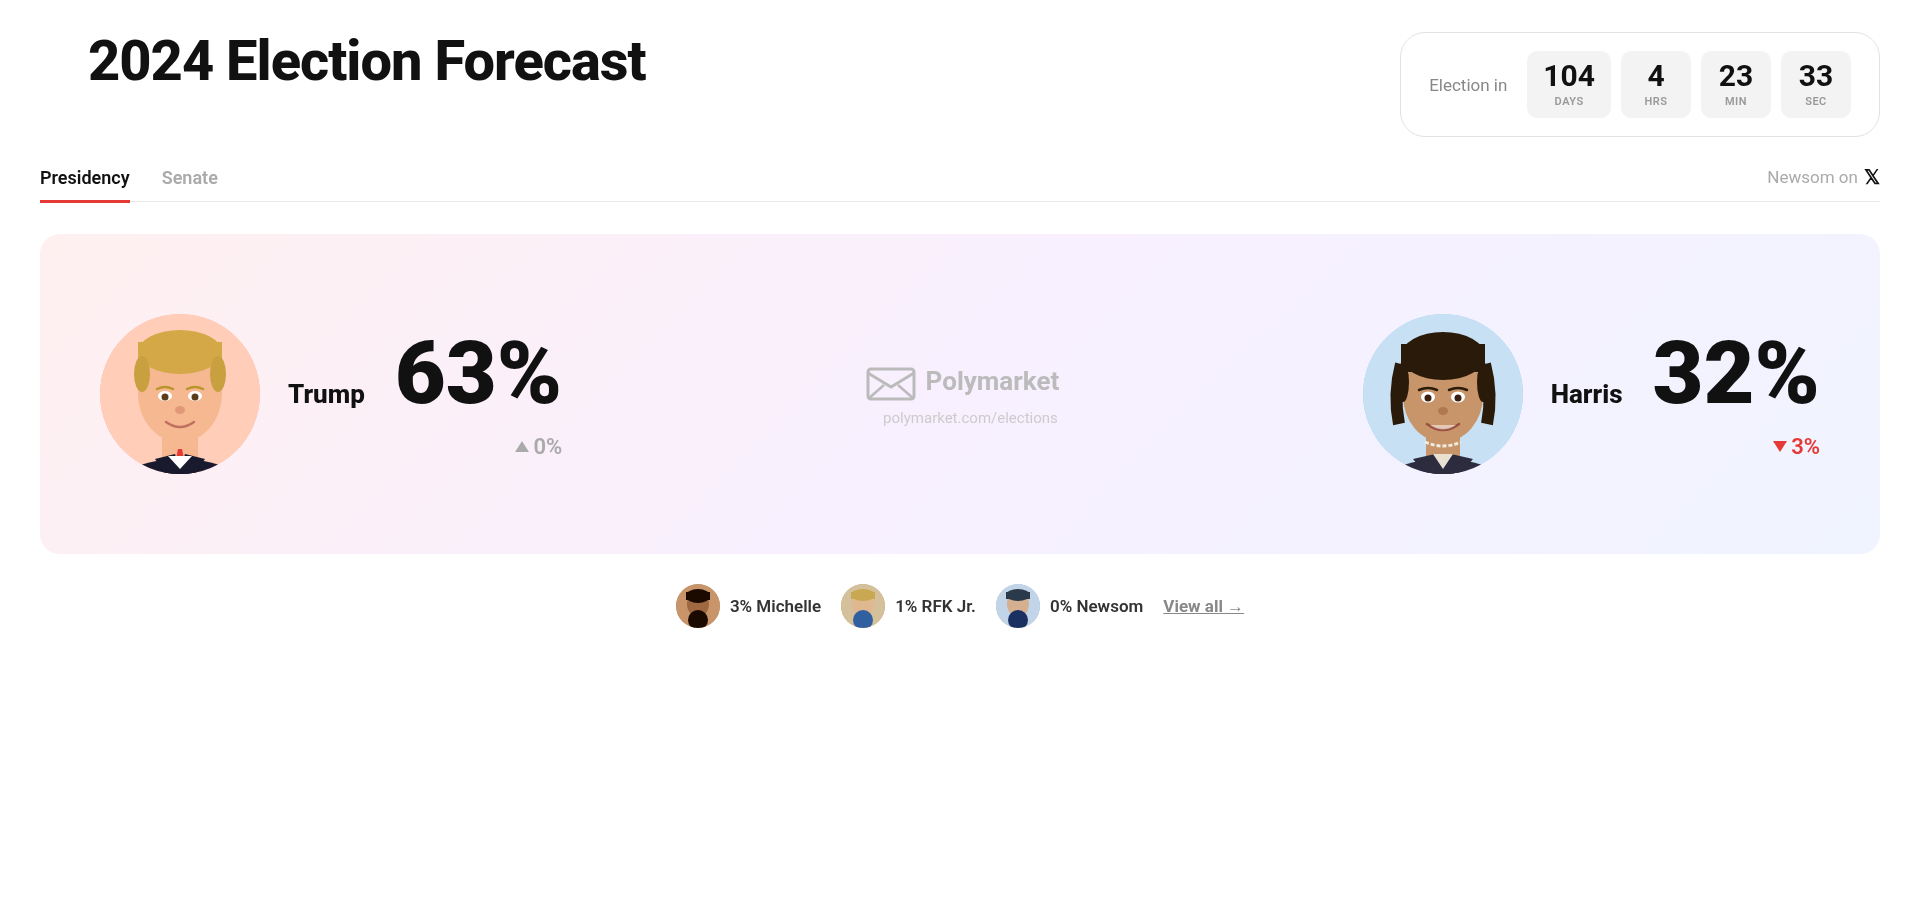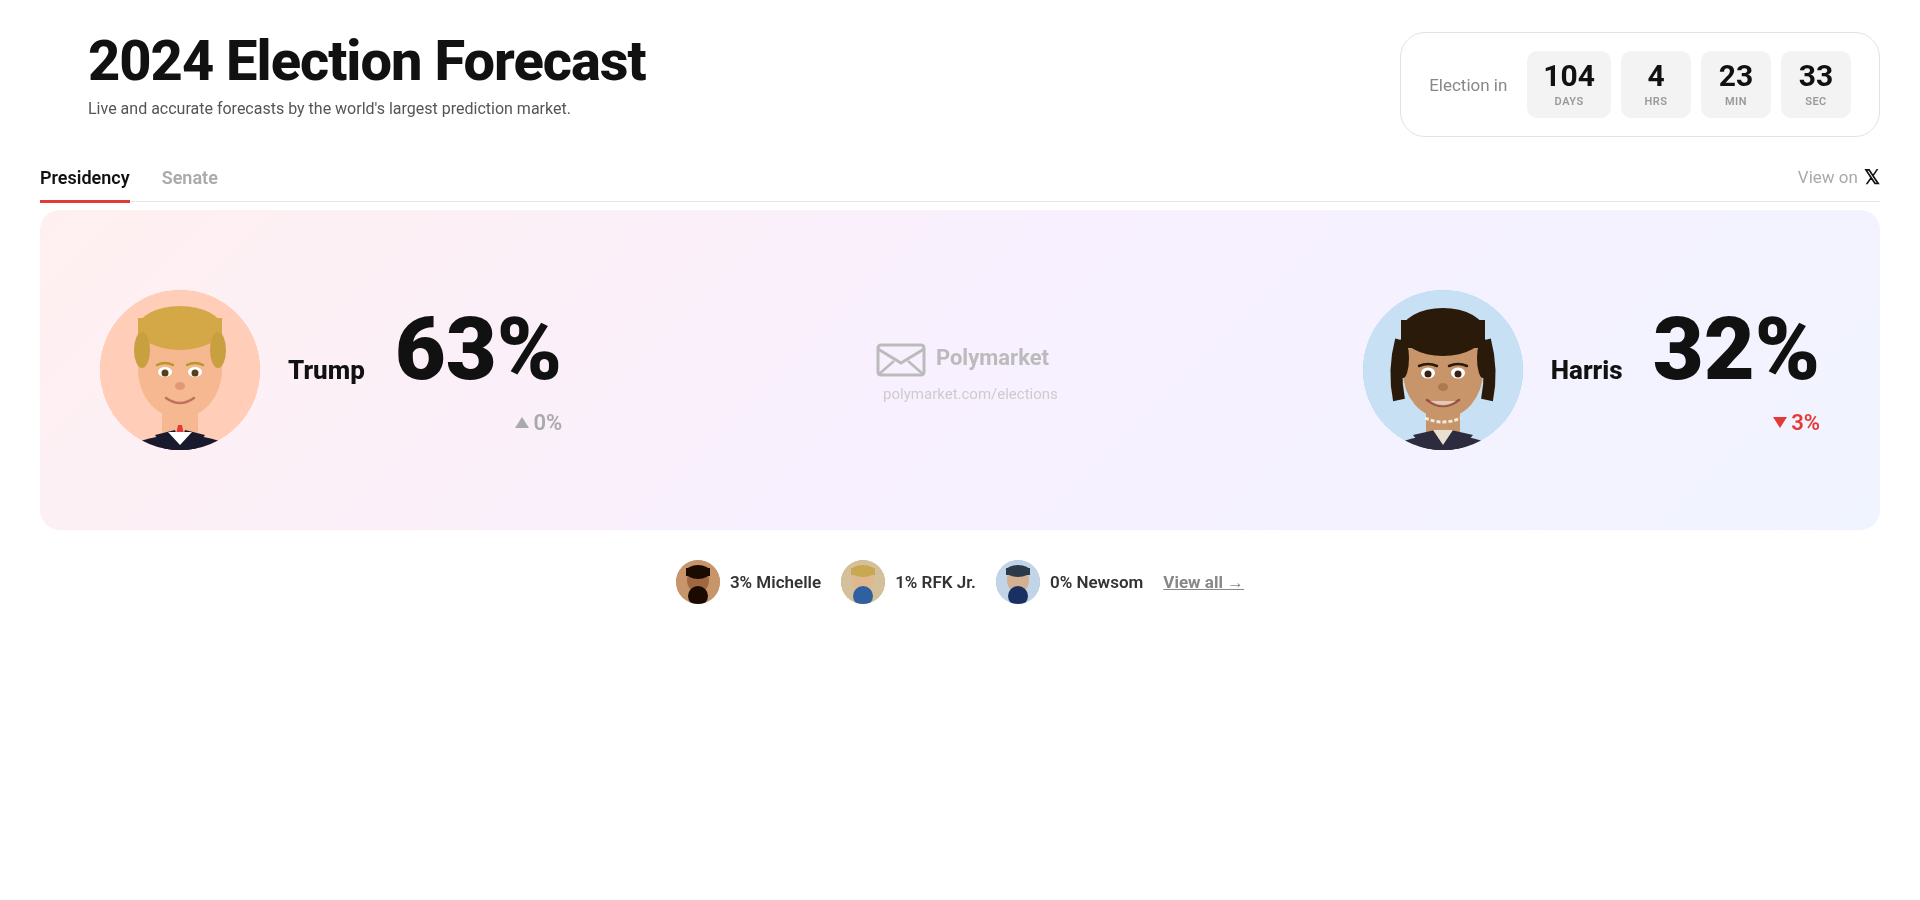--- a/index.html
+++ b/index.html
@@ -79,21 +79,21 @@
       margin-top: 4px;
       display: block;
     }
 
     
     .tabs-row {
       display: flex;
       align-items: flex-start;
       justify-content: space-between;
       border-bottom: 1.5px solid #e8e8e8;
-      margin-bottom: 8px;
+      margin-bottom: 32px;
     }
 
     .tabs {
       display: flex;
       gap: 32px;
     }
 
     .tab {
       font-size: 18px;
       font-weight: 600;
@@ -219,21 +219,21 @@
       flex-direction: column;
       align-items: center;
       gap: 8px;
       color: #ccc;
     }
 
     .brand-logo {
       display: flex;
       align-items: center;
       gap: 10px;
-      font-size: 22px;
+      font-size: 26px;
       font-weight: 700;
       color: #bbb;
     }
 
     .brand-url {
       font-size: 15px;
       color: #ccc;
       margin-left: 16px;
     }
 
@@ -303,21 +303,20 @@
       width: 160px;
       height: 160px;
     }
   </style>
 </head>
 <body>
 
 <div class="header-row">
   <div class="title-block">
     <h1>2024 Election Forecast</h1>
-    <p class="subtitle">Live and accurate forecasts by the world's largest prediction market.</p>
   </div>
 
   <div class="countdown-box">
     <span class="countdown-label">Election in</span>
     <div class="countdown-units">
       <div class="countdown-unit">
         <span class="num">104</span>
         <span class="unit-label">DAYS</span>
       </div>
       <div class="countdown-unit">
@@ -335,21 +334,21 @@
     </div>
   </div>
 </div>
 
 <div class="tabs-row">
   <div class="tabs">
     <div class="tab active">Presidency</div>
     <div class="tab">Senate</div>
   </div>
   <div class="share-on">
-    <span>View on</span>
+    <span>Newsom on</span>
     <span class="x-icon">𝕏</span>
   </div>
 </div>
 
 <div class="candidates-card">
 
   <div class="trump-side">
     <div class="candidate-block">
       <div class="candidate-avatar trump-avatar">
         <svg class="person-svg" viewBox="0 0 160 160">

